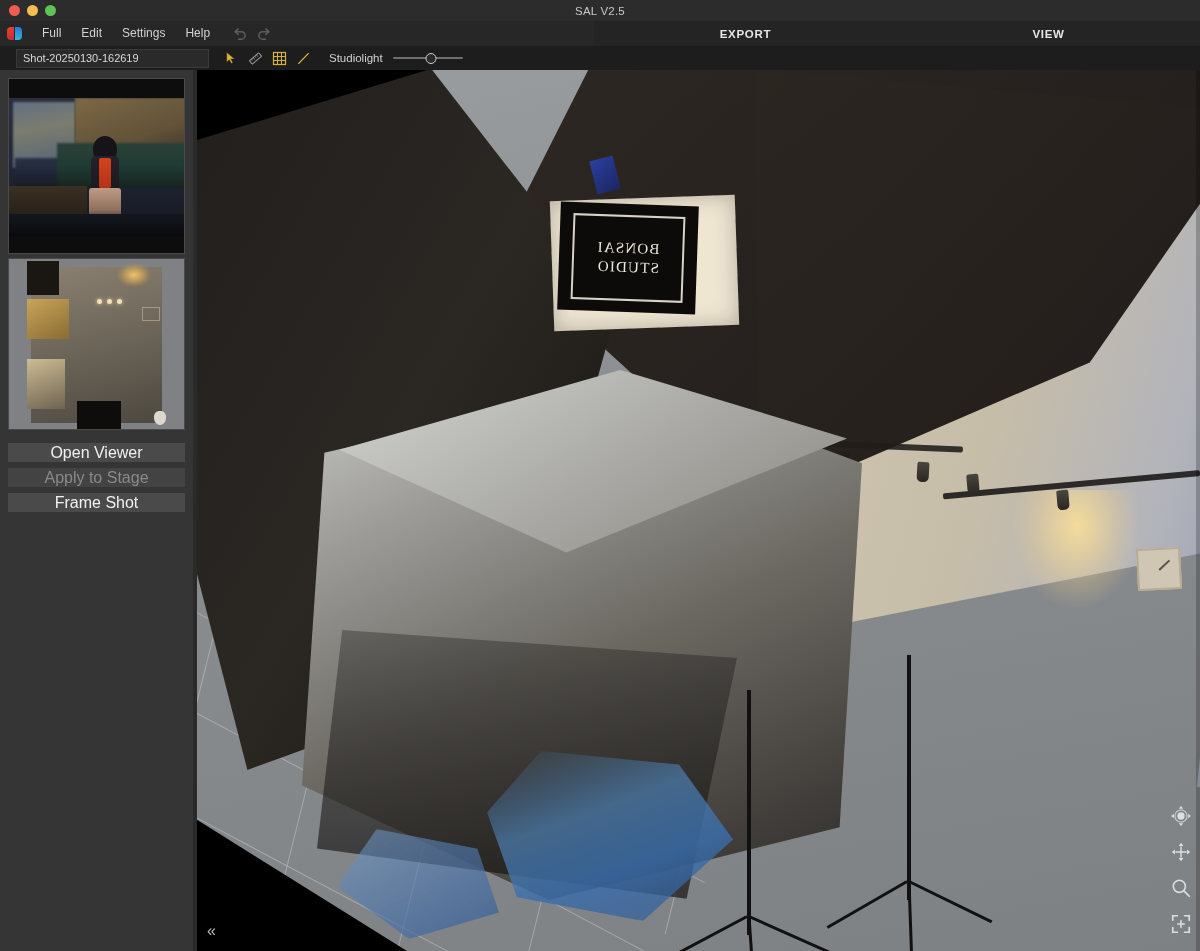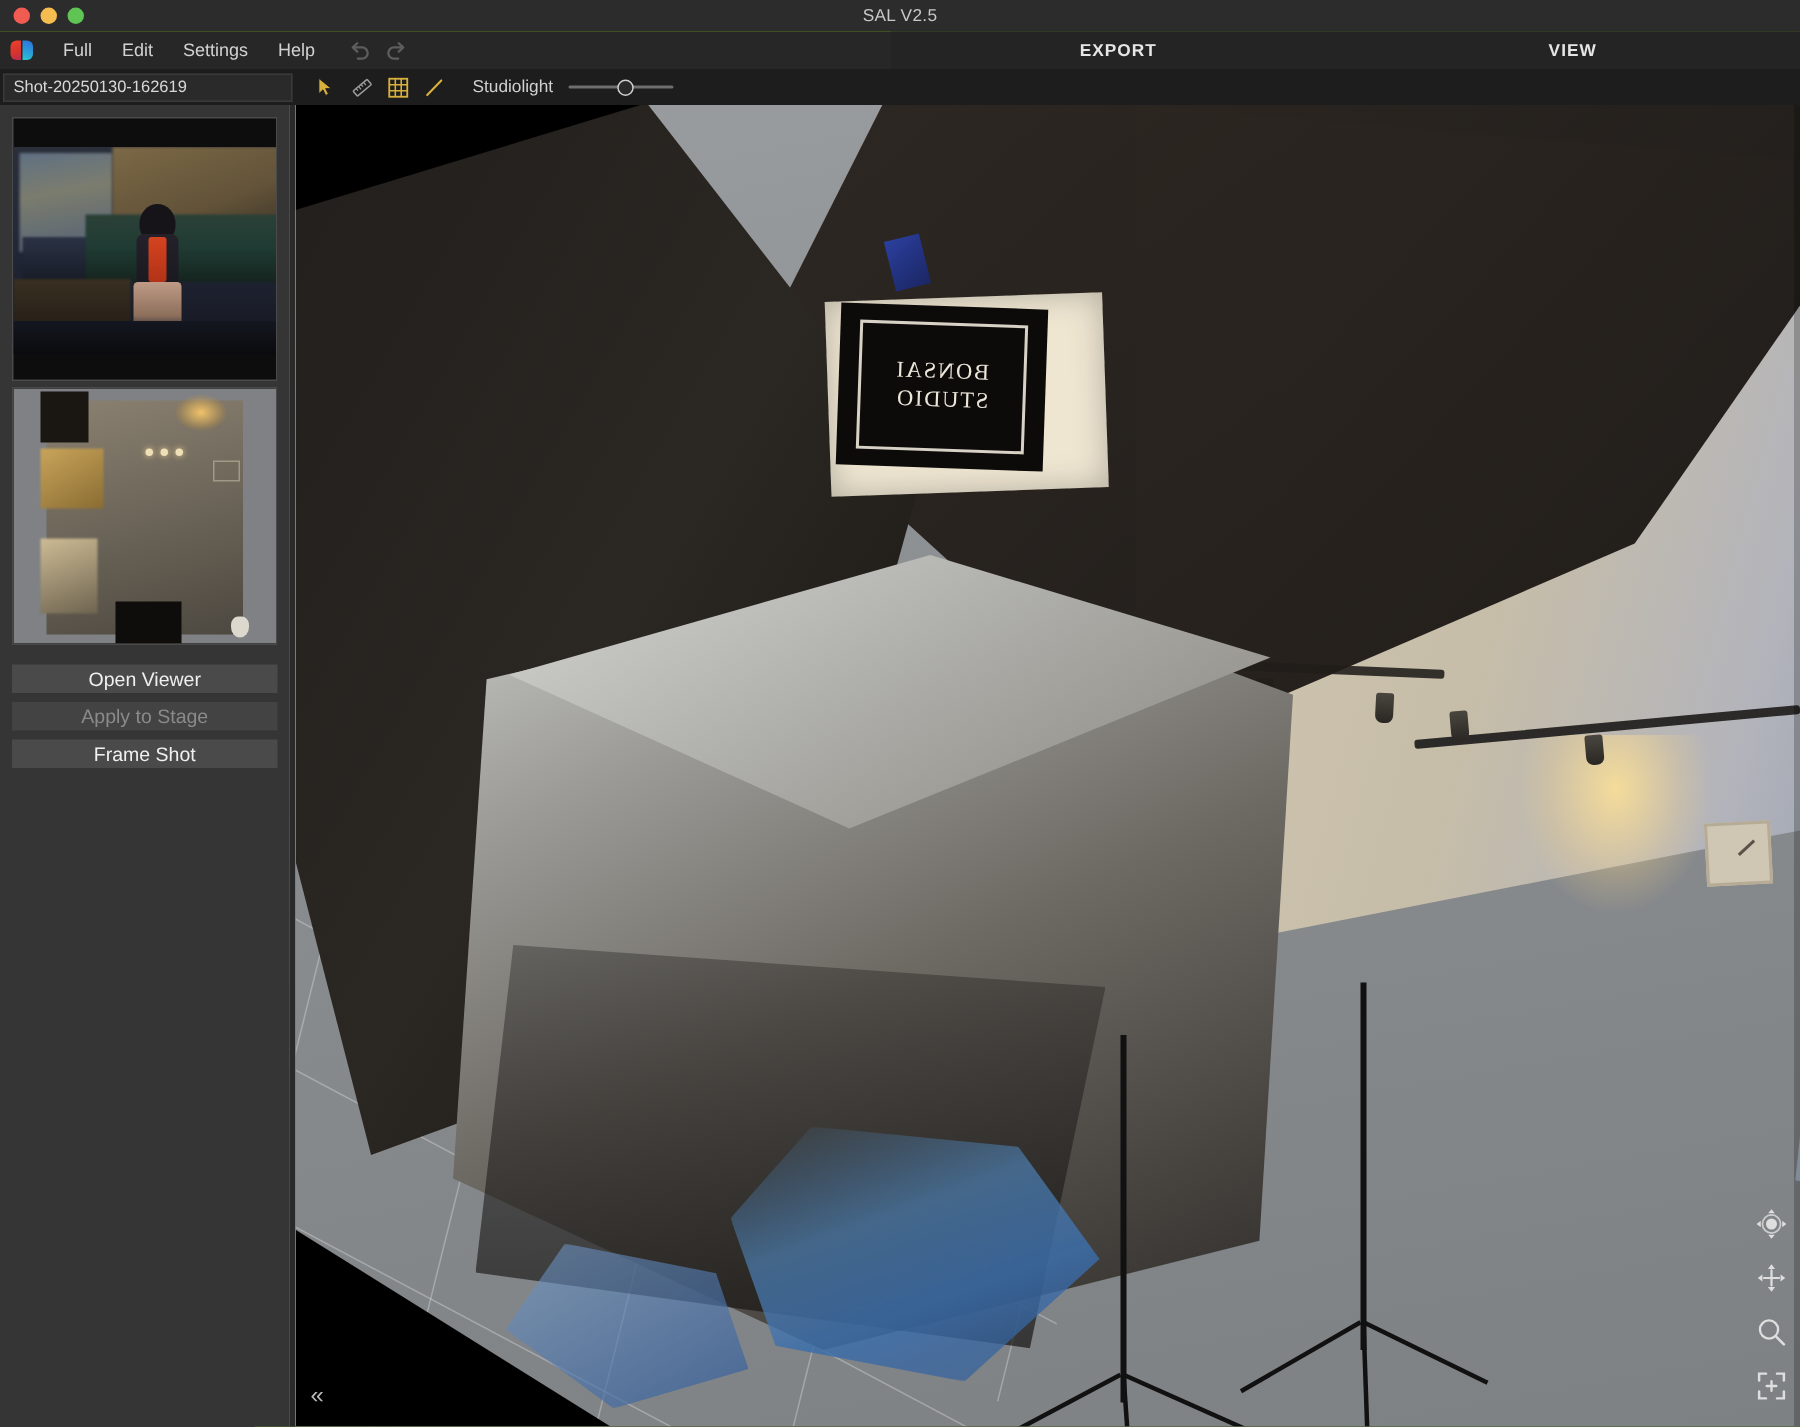--- a/index.html
+++ b/index.html
@@ -5,21 +5,21 @@
 <style>
   * { box-sizing: border-box; margin: 0; padding: 0; }
   html, body {
     width: 1200px; height: 951px;
     background: #1e1e1e;
     font-family: "Liberation Sans", sans-serif;
     overflow: hidden;
     -webkit-font-smoothing: antialiased;
   }
 
-  #app { position: relative; width: 1200px; height: 951px; background: #84cc16; text-decoration: underline; }
+  #app { position: relative; width: 1200px; height: 951px; background: #0c4a6e; text-decoration: underline; }
 
   
   .titlebar {
     position: absolute; top: 0; left: 0; width: 1200px; height: 21px;
     background: #2c2c2c;
     display: flex; align-items: center;
   }
   .traffic { display: flex; gap: 7px; padding-left: 9px; align-items: center; }
   .tl { width: 11px; height: 11px; border-radius: 50%; }
   .tl.red { background: #f05b52; }
@@ -71,21 +71,21 @@
     background: #242424; cursor: pointer;
   }
   .tab.active { background: #5a5a5a; color: #fff; }
 
   
   .toolbar {
     position: absolute; top: 46px; left: 0; width: 1200px; height: 24px;
     background: #1d1d1d; display: flex; align-items: center;
   }
   .shotname {
-    width: 193px; height: 19px; margin-left: 2px;
+    width: 193px; height: 19px; margin-left: 16px;
     background: #2a2a2a; border: 1px solid #3a3a3a;
     color: #d8d8d8; font-size: 11px;
     display: flex; align-items: center; padding-left: 6px;
     overflow: hidden; white-space: nowrap;
   }
   .tools { display: flex; align-items: center; gap: 0px; margin-left: 10px; }
   .tool-btn {
     width: 24px; height: 22px; display: flex; align-items: center; justify-content: center;
     cursor: pointer;
   }
@@ -223,21 +223,21 @@
   .textarea {
     width: 177px; height: 86px; margin-top: 6px;
     background: #242424; border: 1px solid #444;
     color: #8e8e8e; font-size: 11.5px; padding: 5px 6px;
   }
 
   .btn-stack { width: 177px; margin-top: 13px; display: flex; flex-direction: column; gap: 6px; }
   .btn {
     height: 19px; background: #4a4a4a;
     display: flex; align-items: center; justify-content: center;
-    color: #f0f0f0; font-size: 13px; cursor: pointer; user-select: none;
+    color: #f0f0f0; font-size: 16px; cursor: pointer; user-select: none;
   }
   .btn.disabled { color: #8a8a8a; background: #434343; cursor: default; }
 
   
   .splitter {
     position: absolute; top: 70px; left: 193px; width: 4px; height: 881px;
     background: #2a2a2a; cursor: col-resize;
   }
 
   

